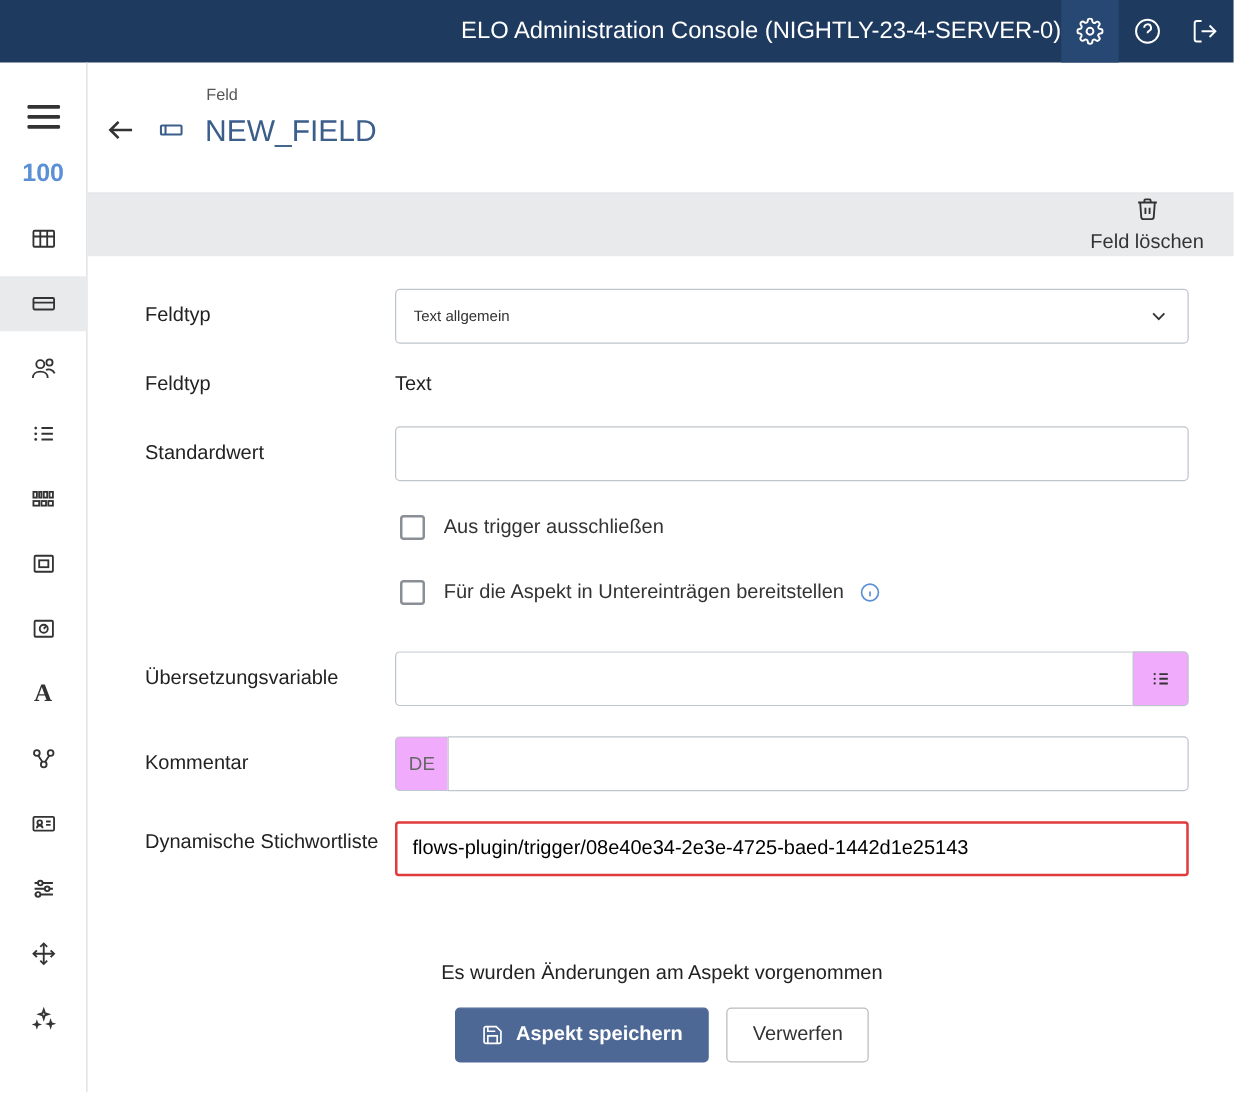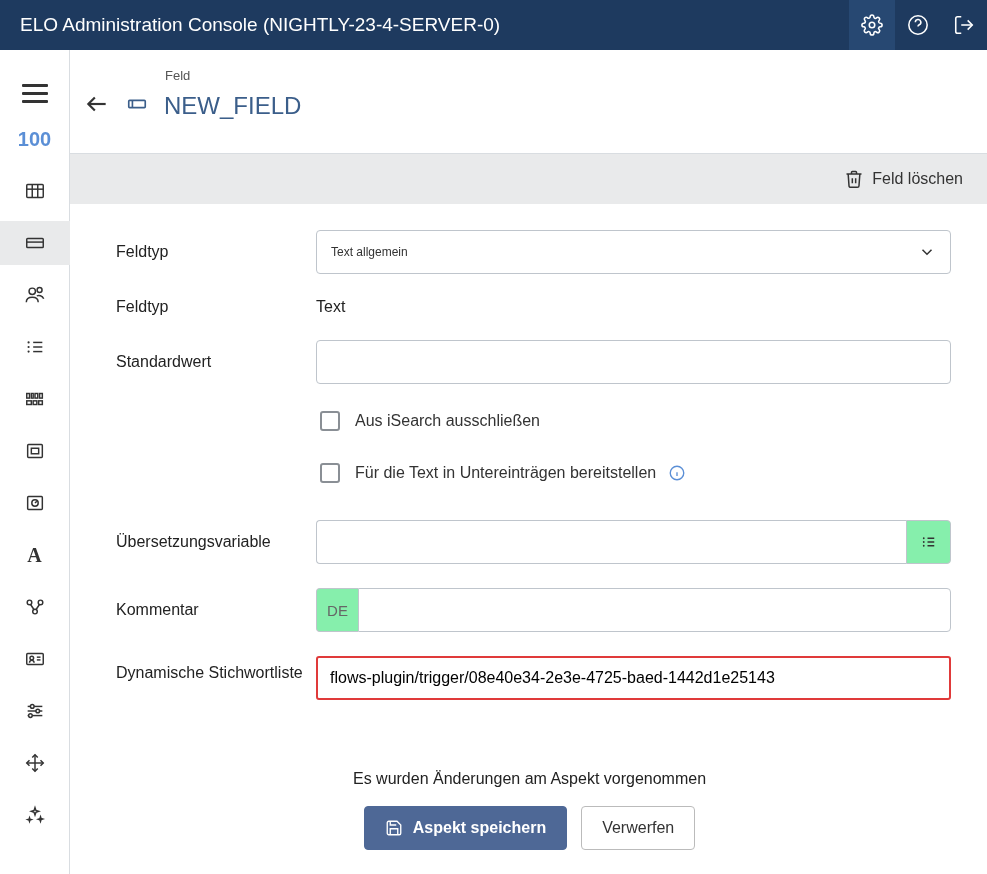--- a/index.html
+++ b/index.html
@@ -32,20 +32,21 @@
     height:50px;
     background:var(--navy);
     color:#fff;
     display:flex;
     align-items:center;
     padding:0 0 0 20px;
   }
   .topbar-title{
     font-size:19px;
     flex:1;
+    text-align:right;
   }
   .topbar-actions{
     display:flex;
     height:100%;
   }
   .topbar-btn{
     width:46px;
     height:100%;
     display:flex;
     align-items:center;
@@ -128,20 +129,21 @@
     align-items:center;
     justify-content:flex-end;
     padding:0 24px;
     gap:12px;
   }
   .tool-btn{
     display:flex;align-items:center;gap:8px;
     cursor:pointer;
     color:#333;
     font-size:16px;
+    flex-direction:column;
   }
   .tool-btn svg{width:20px;height:20px;stroke:#333;fill:none;stroke-width:1.8;}
   
   .formwrap{
     flex:1;
     overflow-y:auto;
     padding:26px 36px 120px 46px;
     position:relative;
   }
   .formwrap::-webkit-scrollbar{width:10px;}
@@ -204,21 +206,21 @@
     display:flex;width:100%;
   }
   .input-addon{
     height:44px;
     min-width:42px;
     border:1px solid #bfc5cc;
     border-radius:4px;
     display:flex;align-items:center;justify-content:center;
     font-size:15px;
     color:#666;
-    background:#86efac;
+    background:#f0abfc;
   }
   .input-group .input{border-radius:4px;}
   .input-group .input-addon:first-child{border-right:none;border-top-right-radius:0;border-bottom-right-radius:0;}
   .input-group .input-addon:first-child + .input{border-top-left-radius:0;border-bottom-left-radius:0;}
   .input-with-trail{display:flex;width:100%;}
   .input-with-trail .input{border-top-right-radius:0;border-bottom-right-radius:0;border-right:none;}
   .input-with-trail .input-addon{border-top-left-radius:0;border-bottom-left-radius:0;cursor:pointer;width:48px;}
   .input-with-trail .input-addon svg{width:18px;height:18px;stroke:#333;fill:none;stroke-width:2;}
   .highlighted{
     border:2px solid #e03a3a !important;
@@ -450,26 +452,26 @@
 
       <div class="formrow">
         <div class="label">Standardwert</div>
         <div class="control">
           <input class="input" value="" style="">
         </div>
       </div>
 
       <div class="chkrow">
         <input type="checkbox" id="chk1" style="">
-        <label for="chk1">Aus iSearch ausschließen</label>
+        <label for="chk1">Aus trigger ausschließen</label>
       </div>
 
       <div class="chkrow" style="margin-bottom:34px;">
         <input type="checkbox" id="chk2" style="">
-        <label for="chk2">Für die Text in Untereinträgen bereitstellen</label>
+        <label for="chk2">Für die Aspekt in Untereinträgen bereitstellen</label>
         <span class="info-icon">
           <svg viewBox="0 0 24 24">
               <circle cx="12" cy="12" r="9"></circle>
               <line x1="12" y1="11" x2="12" y2="16"></line>
               <line x1="12" y1="8" x2="12" y2="8.01"></line>
             </svg>
         </span>
       </div>
 
       <div class="formrow">

